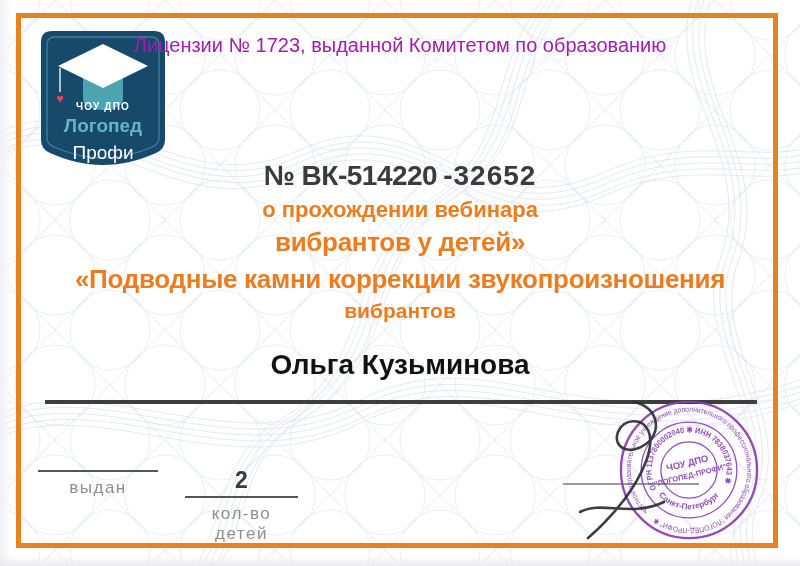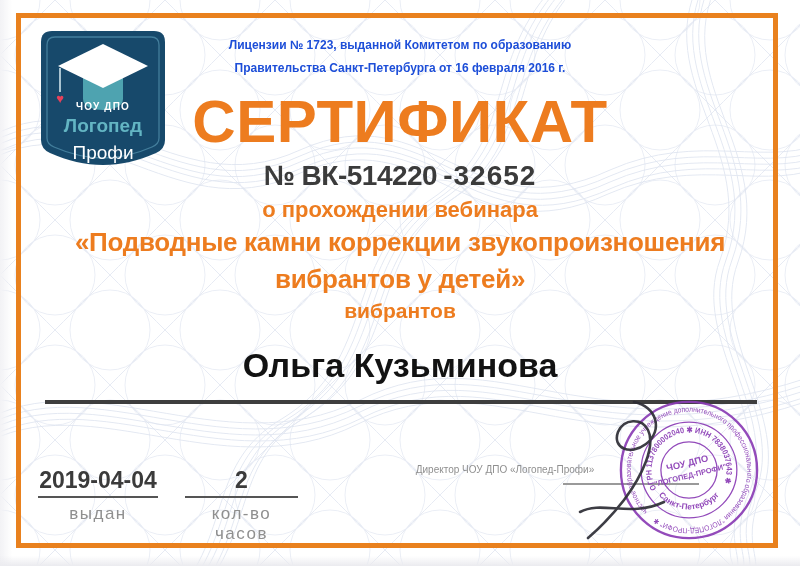--- a/index.html
+++ b/index.html
@@ -13,32 +13,32 @@
   .frame{position:absolute;left:16px;top:13px;right:22px;bottom:18px;border:5px solid #E9811E;}
 
   .logo{position:absolute;left:38px;top:28px;width:130px;height:140px;}
   .logo svg{position:absolute;left:0;top:0;}
   .logo-text{position:absolute;left:0;right:0;bottom:6px;display:flex;flex-direction:column;
         align-items:center;line-height:1;}
   .logo-org{font-size:10px;font-weight:bold;color:#ffffff;letter-spacing:1.2px;margin-bottom:4px;}
   .logo-b1{font-size:19px;font-weight:bold;color:#63B5C3;margin-bottom:8px;}
   .logo-b2{font-size:19px;font-weight:normal;color:#ffffff;}
 
-  .license{position:absolute;top:34px;left:0;width:100%;text-align:center;color:#1d4ed8;
-        font-weight:bold;font-size:12px;line-height:23px;}
+  .license{position:absolute;top:34px;left:0;width:100%;text-align:center;color:#a21caf;
+        font-weight:normal;font-size:20px;line-height:23px;}
   .title{position:absolute;top:88px;left:0;width:100%;text-align:center;color:#ED7C1F;
         font-size:60px;line-height:68px;font-weight:bold;letter-spacing:0.5px;margin:0;}
   .cert-number{position:absolute;top:160px;left:0;width:100%;text-align:center;
         font-size:28px;font-weight:bold;color:#3B3B3B;letter-spacing:-0.5px;}
   .cert-number .suffix{letter-spacing:1px;margin-left:6px;}
   .orange-line{position:absolute;left:0;width:100%;text-align:center;color:#ED7C1F;font-weight:bold;}
   .subtitle{top:197px;font-size:22px;text-align:center;}
   .course{top:224px;font-size:26px;line-height:37px;letter-spacing:-0.3px;}
   .receives{top:299px;font-size:21px;}
-  .name{position:absolute;top:339px;left:0;width:100%;text-align:center;font-size:34px;
+  .name{position:absolute;top:339px;left:0;width:100%;text-align:center;font-size:28px;
         line-height:52px;font-weight:bold;color:#121212;}
   .name-rule{position:absolute;left:45px;top:400px;width:712px;height:4px;background:#3E3E3E;}
 
   .field{position:absolute;top:467px;text-align:center;}
   .field .value{font-size:23px;font-weight:bold;color:#3B3B3B;line-height:26px;}
   .field .rule{height:2px;background:#555555;margin-top:3px;}
   .field .label{font-size:17px;color:#8F8F8F;letter-spacing:1.5px;margin-top:6px;}
   .field.date{left:38px;width:120px;}
   .field.hours{left:185px;width:113px;}
 
@@ -113,53 +113,49 @@
     </svg>
     <div class="logo-text">
       <div class="logo-org">ЧОУ ДПО</div>
       <div class="logo-b1">Логопед</div>
       <div class="logo-b2">Профи</div>
     </div>
   </div>
 
   <div class="license">
     <div>Лицензии № 1723, выданной Комитетом по образованию</div>
-    <div>Правительства Санкт-Петербурга от 16 февраля 2016 г.</div>
   </div>
 
-  <h1 class="title">СЕРТИФИКАТ</h1>
 
   <div class="cert-number">
     <span>№ ВК-514220</span><span class="suffix">-32652</span>
   </div>
 
   <div class="orange-line subtitle">о прохождении вебинара</div>
   <div class="orange-line course">
+    <div>вибрантов у детей»</div>
     <div>«Подводные камни коррекции звукопроизношения</div>
-    <div>вибрантов у детей»</div>
   </div>
   <div class="orange-line receives">вибрантов</div>
 
   <div class="name">Ольга Кузьминова</div>
   <div class="name-rule"></div>
 
   <div class="field date">
-    <div class="value">2019-04-04</div>
     <div class="rule"></div>
     <div class="label">выдан</div>
   </div>
 
   <div class="field hours">
     <div class="value">2</div>
     <div class="rule"></div>
-    <div class="label">кол-во часов</div>
+    <div class="label">кол-во детей</div>
   </div>
 
   <div class="signatory">
-    <div class="sig-title">Директор ЧОУ ДПО «Логопед-Профи»</div>
   </div>
   <div class="sig-line"></div>
 
   <svg class="stamp" viewBox="0 0 150 150" aria-hidden="true">
     <g stroke="#8A3CB5" fill="none">
       <circle cx="75" cy="75" r="69" stroke-width="2.4"></circle>
       <circle cx="75" cy="75" r="48.5" stroke-width="1.3"></circle>
       <circle cx="75" cy="75" r="28.5" stroke-width="1.3"></circle>
     </g>
     <defs>

